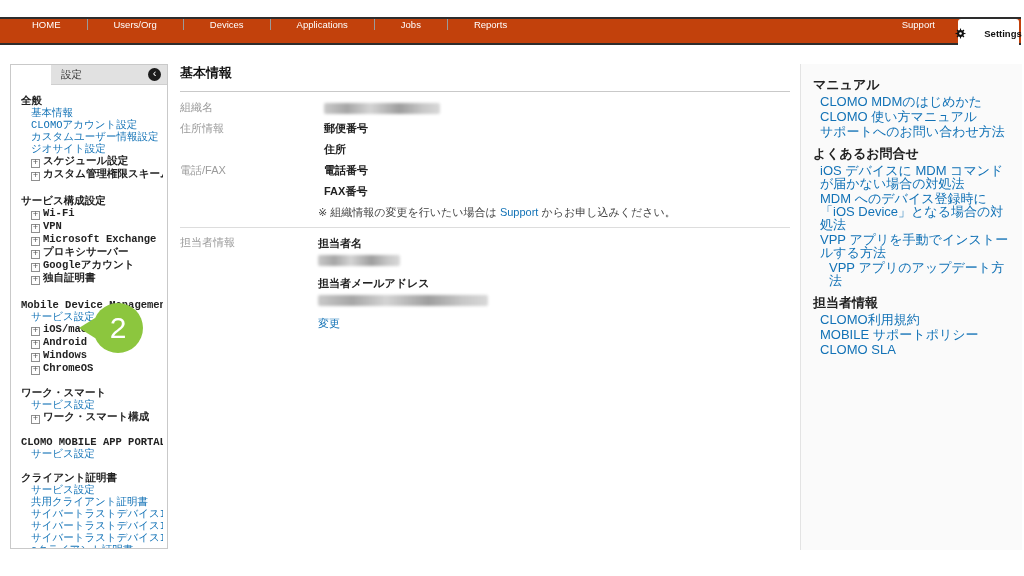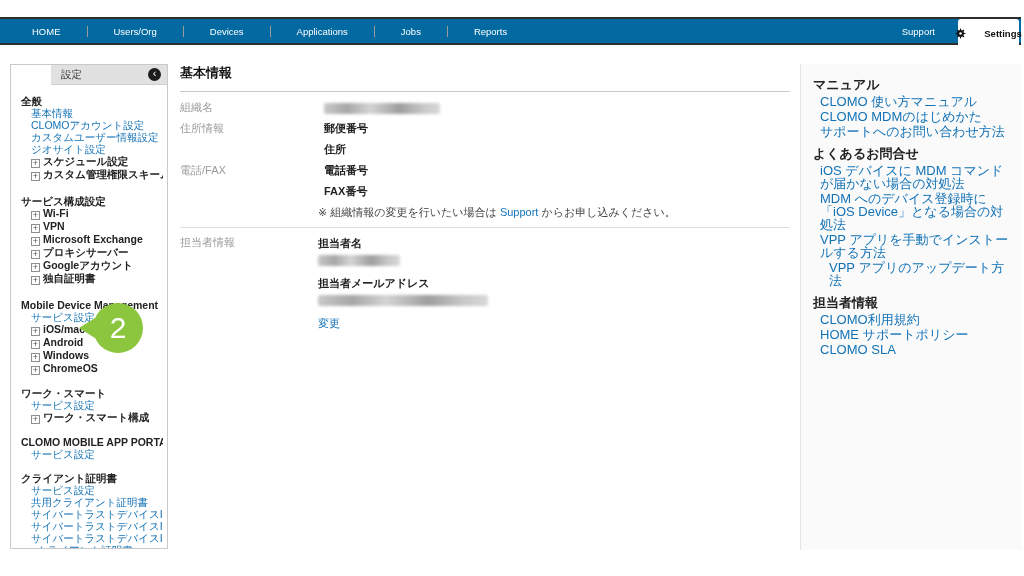--- a/index.html
+++ b/index.html
@@ -2,41 +2,41 @@
 <html><head>
 <meta charset="utf-8">
 <style>
   * { margin:0; padding:0; box-sizing:border-box; }
   html,body { width:1024px; height:576px; background:#ffffff; overflow:hidden;
               font-family:"Liberation Sans","DejaVu Sans",sans-serif; }
   body { position:relative; }
 
   
   .navbar { position:absolute; left:0; top:17px; width:1021px; height:28px;
-            background:#0369a1; border-top:2px solid #2d2d2d; border-bottom:2px solid #2d2d2d;
-            display:flex; align-items:center; }
+            background:#c2410c; border-top:2px solid #2d2d2d; border-bottom:2px solid #2d2d2d;
+            display:flex; }
   .nav-item { color:#ffffff; font-size:9.5px; padding:0 26px; white-space:nowrap; cursor:pointer; }
   .nav-item.first { margin-left:6px; }
   .nav-sep { width:1px; height:11px; background:#9a9a9a; }
   .nav-right { margin-left:auto; padding-right:86px; }
   .nav-right .nav-item { padding:0; }
   .settings-tab { position:absolute; right:5px; top:19px; width:61px; height:28px;
                   background:#ffffff; border-radius:3px 3px 0 0; z-index:3;
                   display:flex; align-items:center; justify-content:center; gap:18px;
                   font-size:9.5px; font-weight:bold; color:#111; cursor:pointer; }
 
   
   .sidebar { position:absolute; left:10px; top:64px; width:158px; height:485px;
              background:#ffffff; border:1px solid #c9c9c9; overflow:hidden; font-size:10.5px; }
   .sidebar-header { height:20px; background:#e1e1e1; border-bottom:1px solid #cfcfcf;
                     display:flex; align-items:center; padding:0 6px 0 10px; color:#333;margin-left:40px; }
   .collapse-btn { margin-left:auto; width:13px; height:13px; background:#1c1c1c; color:#fff;
                   border-radius:50%; font-size:11px; line-height:11px; text-align:center; cursor:pointer; }
   .sidebar-body { padding:10px 4px 0 10px; }
-  .section { margin-bottom:12px; }
+  .section { margin-bottom:12px;font-family:Liberation Mono, monospace; }
   .section:nth-child(1), .section:nth-child(2) { margin-bottom:14px; }
   .section:nth-child(6) { margin-bottom:6px; }
   .sec-title { font-weight:bold; color:#222; line-height:12px; white-space:nowrap; overflow:hidden; }
   .s-item { line-height:12px; padding-left:10px; white-space:nowrap; overflow:hidden; cursor:pointer; }
   .s-item.link { color:#1272b6; }
   .s-item.tree { color:#222; font-weight:bold; }
   .tico { display:inline-block; width:9px; height:9px; border:1px solid #8f8f8f; background:#fdfdfd;
           color:#555; font-size:9px; line-height:7px; text-align:center; font-weight:normal;
           margin-right:3px; vertical-align:-1px; }
 
@@ -214,33 +214,33 @@
       </div>
     </div>
 
   </div>
 </div>
 
 <div class="right-panel">
 
   <div class="rp-group">
     <div class="rp-title">マニュアル</div>
+    <div class="rp-link">CLOMO MDMのはじめかた</div>
     <div class="rp-link">CLOMO 使い方マニュアル</div>
-    <div class="rp-link">CLOMO MDMのはじめかた</div>
     <div class="rp-link">サポートへのお問い合わせ方法</div>
   </div>
 
   <div class="rp-group">
     <div class="rp-title">よくあるお問合せ</div>
     <div class="rp-link">iOS デバイスに MDM コマンドが届かない場合の対処法</div>
     <div class="rp-link">MDM へのデバイス登録時に「iOS Device」となる場合の対処法</div>
     <div class="rp-link">VPP アプリを手動でインストールする方法</div>
     <div class="rp-link indent">VPP アプリのアップデート方法</div>
   </div>
 
   <div class="rp-group">
     <div class="rp-title">担当者情報</div>
     <div class="rp-link">CLOMO利用規約</div>
-    <div class="rp-link">HOME サポートポリシー</div>
+    <div class="rp-link">MOBILE サポートポリシー</div>
     <div class="rp-link">CLOMO SLA</div>
   </div>
 
 </div>
 
 </body></html>

